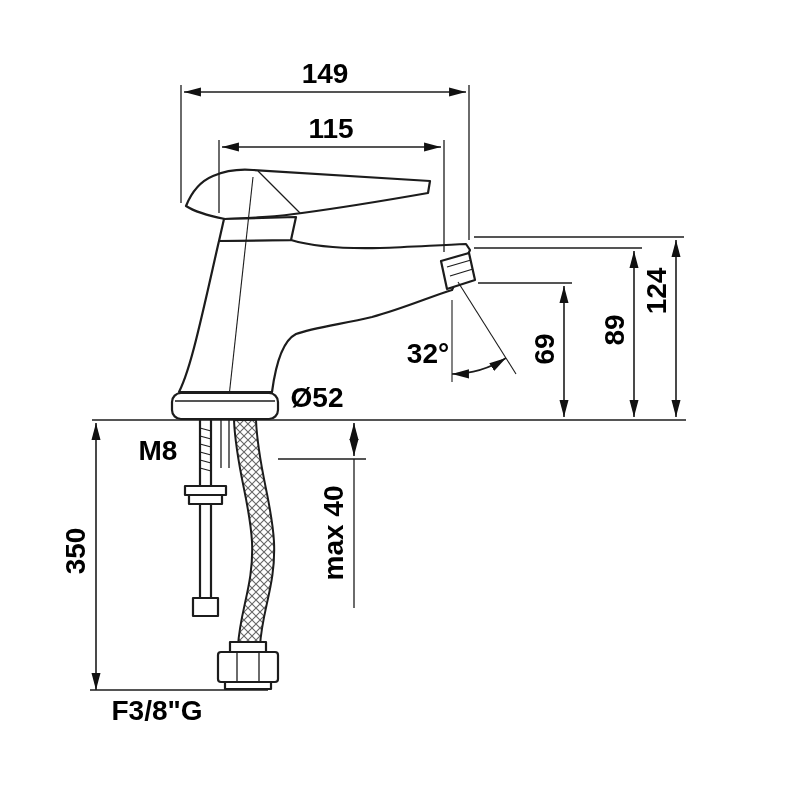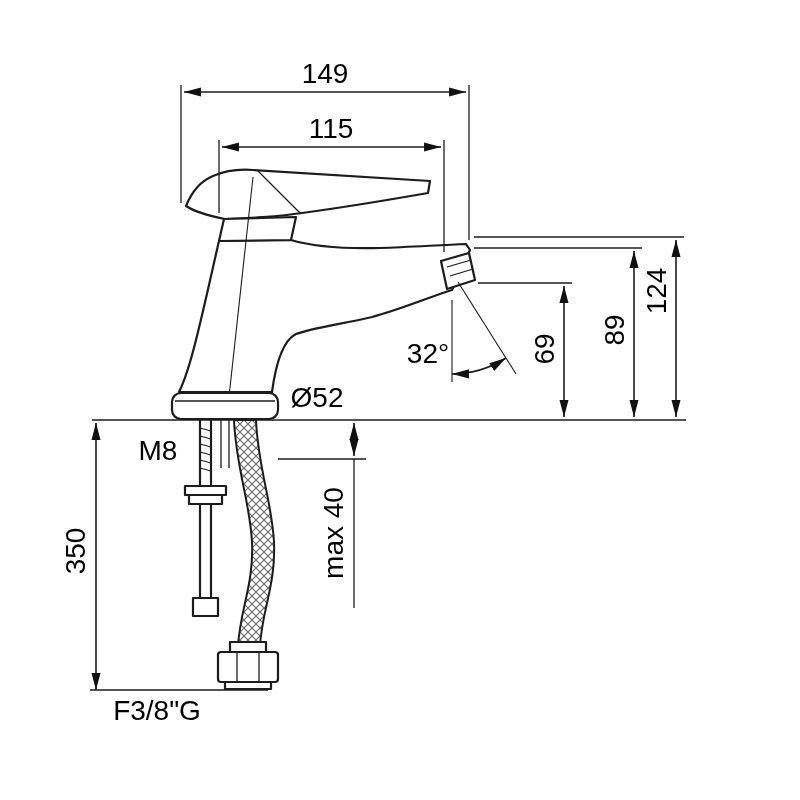--- a/index.html
+++ b/index.html
@@ -1,16 +1,16 @@
 <!DOCTYPE html>
 <html><head>
 <meta charset="utf-8">
 <style>
   html,body{margin:0;padding:0;background:#fff;}
-  .canvas{width:800px;height:800px;background:#ffffff;position:relative;overflow:hidden;}
+  .canvas{width:800px;height:800px;background:#ffffff;position:relative;overflow:hidden;font-weight:bold;}
   svg{display:block;}
   .dim-text{font-family:"Liberation Sans","DejaVu Sans",sans-serif;font-size:28px;fill:#000;}
   .outline{stroke:#1c1c1c;fill:#ffffff;stroke-width:2.2;stroke-linejoin:round;}
   .stroke-only{stroke:#1c1c1c;fill:none;stroke-width:2.2;stroke-linejoin:round;}
   .thin{stroke:#1c1c1c;fill:none;stroke-width:1.3;}
   .dimline{stroke:#1c1c1c;fill:none;stroke-width:1.6;}
   .hair{stroke:#1c1c1c;fill:none;stroke-width:1.1;}
 </style>
 </head>
 <body>

